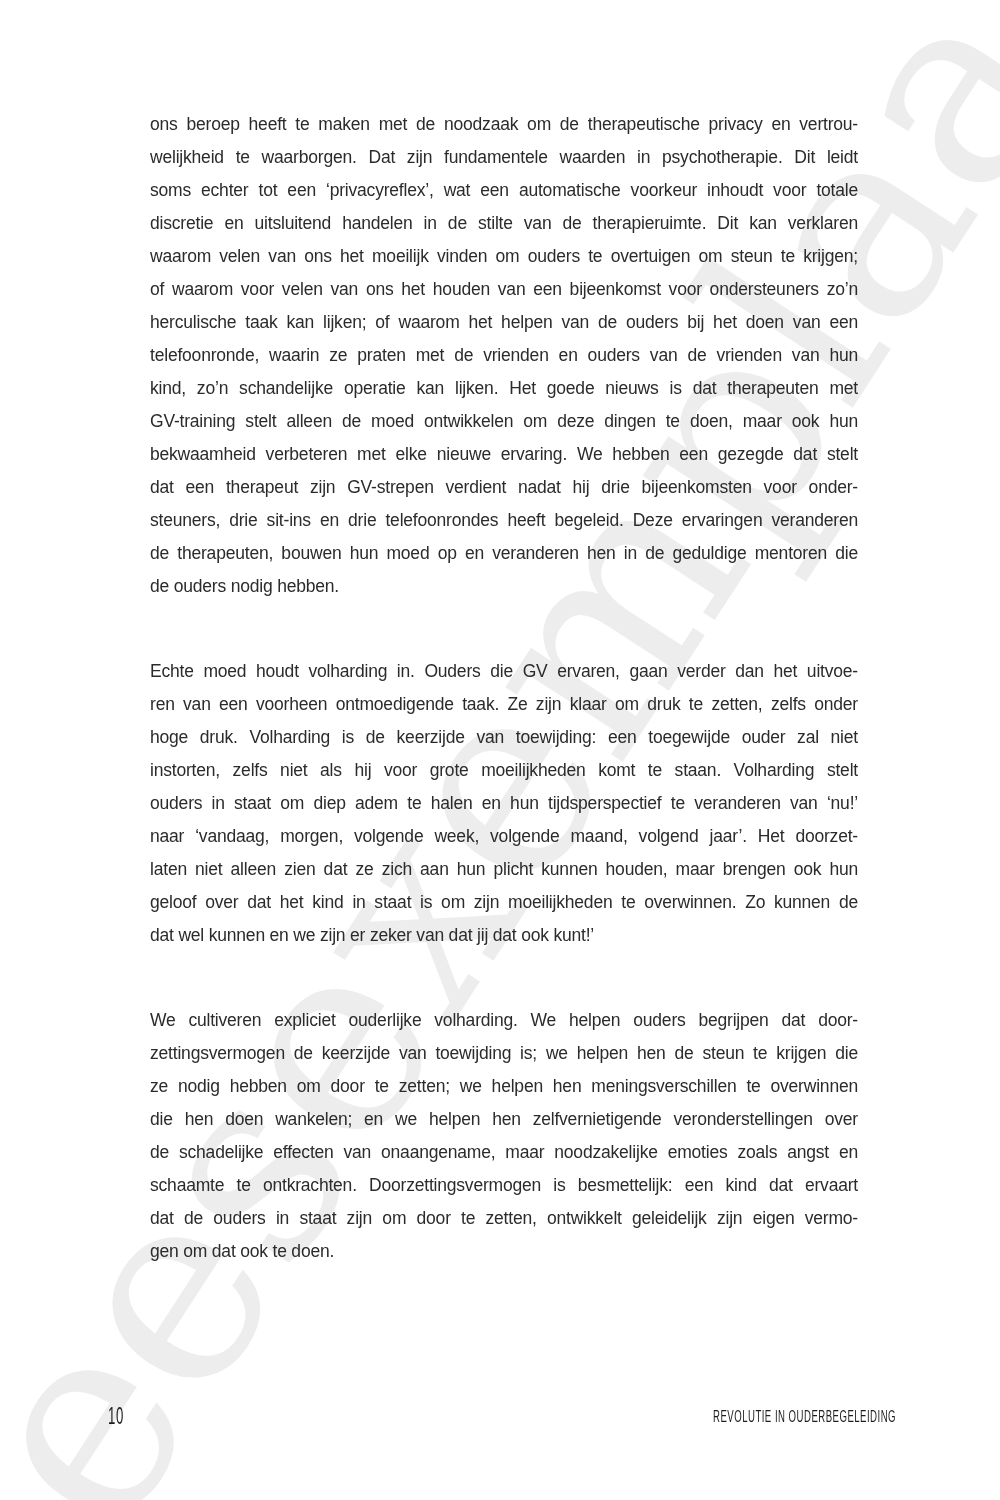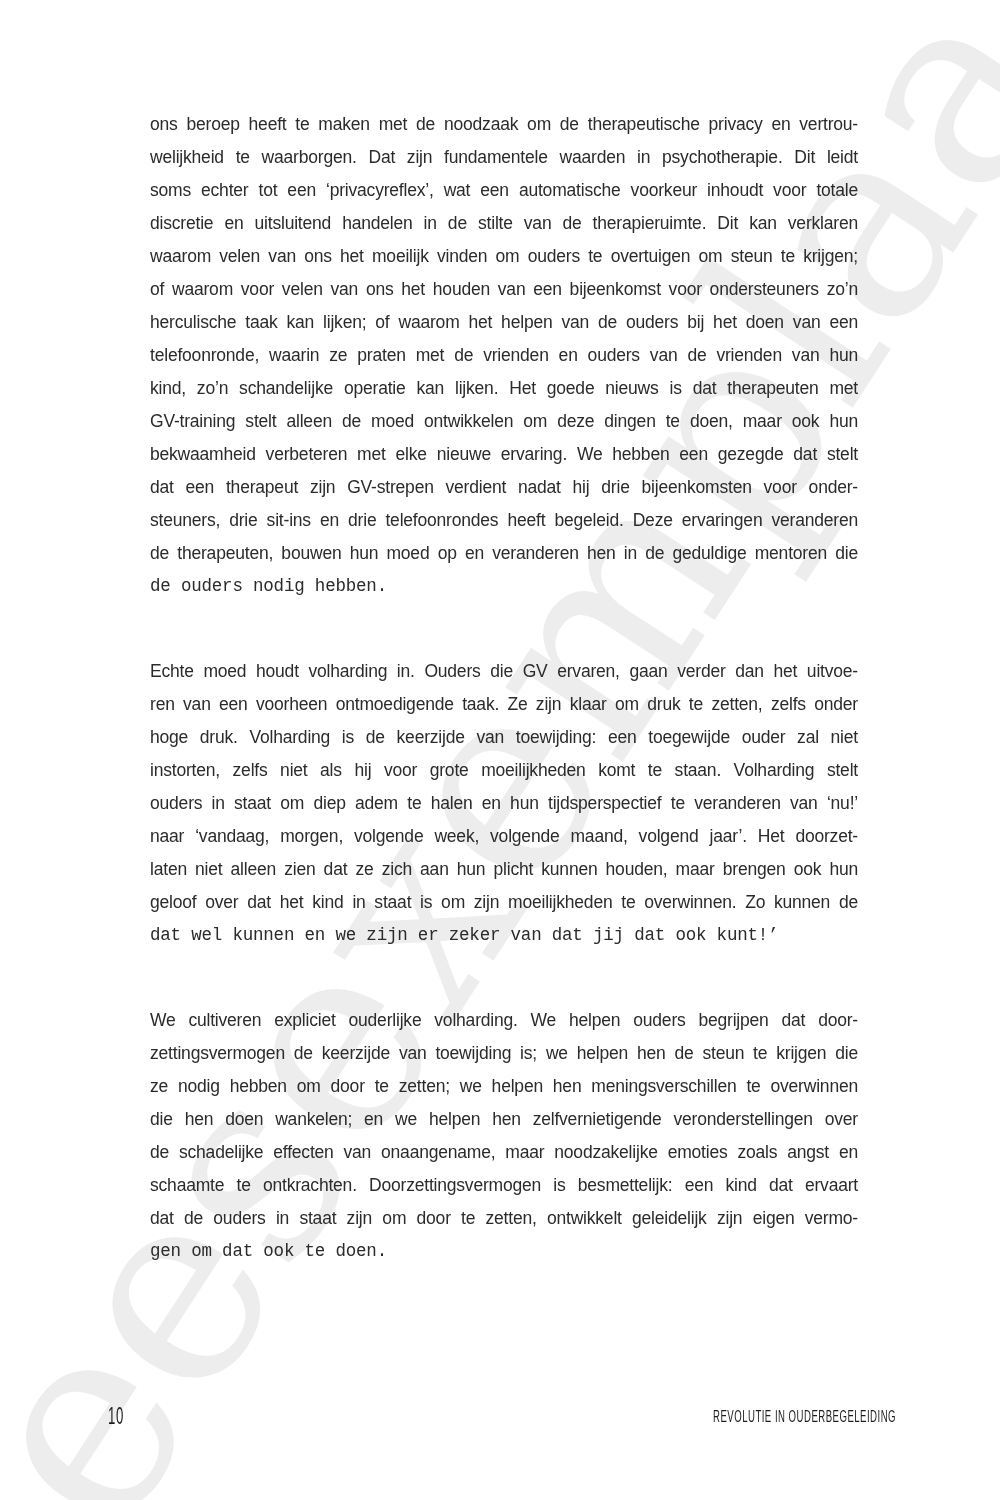--- a/index.html
+++ b/index.html
@@ -31,21 +31,21 @@
     line-height:33px;
     letter-spacing:-0.2px;
   }
   .para + .para{margin-top:52px;}
   .line{
     height:33px;
     text-align:justify;
     text-align-last:justify;
     white-space:normal;
   }
-  .line.last{text-align-last:left;font-family:Liberation Mono, monospace;}
+  .line.last{text-align-last:left;}
   .line em{font-style:italic;}
   .footer{
     position:absolute;
     left:0;top:1404px;
     width:1000px;height:30px;
     z-index:1;
     color:#1d1d1d;
     margin-left:38px;
   }
   .page-number{

